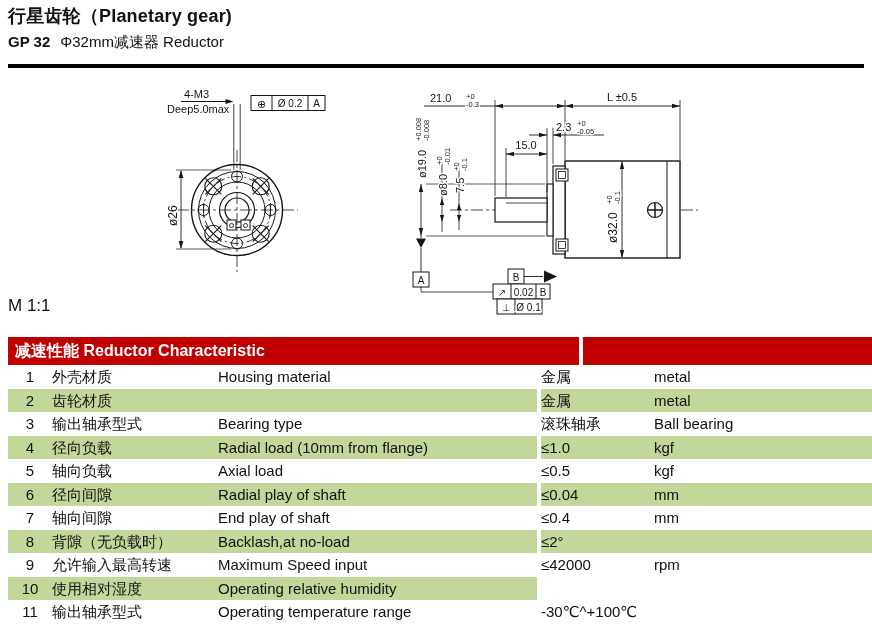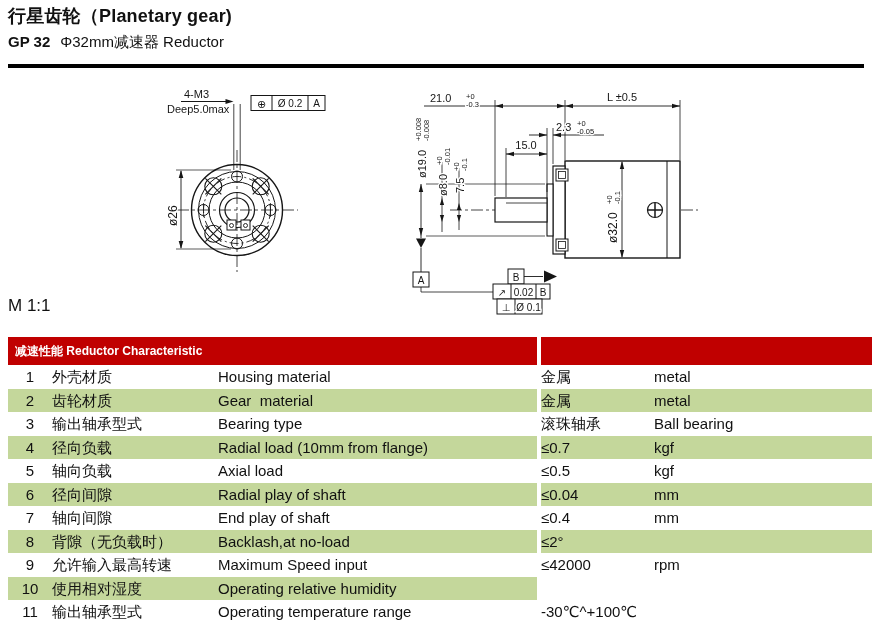--- a/index.html
+++ b/index.html
@@ -9,22 +9,22 @@
   .t2{position:absolute;left:8px;top:33px;font-size:15px;font-weight:normal;}
   .t2 .model{font-weight:bold;margin-right:10px;}
   .rule{position:absolute;left:8px;top:64px;width:856px;height:4px;background:#000;}
   .scale{position:absolute;left:8px;top:296px;font-size:17px;font-weight:normal;}
   svg.drawing{position:absolute;left:0;top:75px;}
   svg.drawing text{fill:#161616;stroke:#fff;stroke-width:2.6px;paint-order:stroke;
        font-family:"Liberation Sans","DejaVu Sans",sans-serif;}
   .s12{font-size:12px;} .s11{font-size:11px;} .s10{font-size:10px;} .s7{font-size:7.5px;}
   .tbl{position:absolute;left:8px;top:337px;width:864px;}
   .thead{display:flex;height:28px;}
-  .thead .hl{width:529px;background:var(--red,#c00000);color:#fff;font-weight:bold;
-             font-size:12px;line-height:28px;padding-left:7px;box-sizing:border-box;}
+  .thead .hl{width:571px;background:var(--red,#c00000);color:#fff;font-weight:bold;
+             font-size:16px;line-height:28px;padding-left:7px;box-sizing:border-box;}
   .thead .gap{width:4px;background:#fff;}
   .thead .hr{flex:1;background:var(--red,#c00000);}
   .row{display:flex;height:23.5px;line-height:23.5px;font-size:15px;}
   .row .left{width:529px;display:flex;}
   .row .gap{width:4px;background:#fff;}
   .row .right{flex:1;display:flex;}
   .row.g .left,.row.g .right{background:var(--green,#c4d79b);}
   .c-num{width:44px;text-align:center;}
   .c-cn{width:166px;}
   .c-en{flex:1;white-space:pre;}
@@ -260,21 +260,20 @@
       <div class="gap"></div>
       <div class="right">
           <div class="c-val">金属</div>
           <div class="c-unit">metal</div>
         </div>
     </div>
     <div class="row g">
       <div class="left">
           <div class="c-num">2</div>
           <div class="c-cn">齿轮材质</div>
-          <div class="c-en">Gear  material</div>
         </div>
       <div class="gap"></div>
       <div class="right">
           <div class="c-val">金属</div>
           <div class="c-unit">metal</div>
         </div>
     </div>
     <div class="row">
       <div class="left">
           <div class="c-num">3</div>
@@ -288,21 +287,21 @@
         </div>
     </div>
     <div class="row g">
       <div class="left">
           <div class="c-num">4</div>
           <div class="c-cn">径向负载</div>
           <div class="c-en">Radial load (10mm from flange)</div>
         </div>
       <div class="gap"></div>
       <div class="right">
-          <div class="c-val">≤0.7</div>
+          <div class="c-val">≤1.0</div>
           <div class="c-unit">kgf</div>
         </div>
     </div>
     <div class="row">
       <div class="left">
           <div class="c-num">5</div>
           <div class="c-cn">轴向负载</div>
           <div class="c-en">Axial load</div>
         </div>
       <div class="gap"></div>

